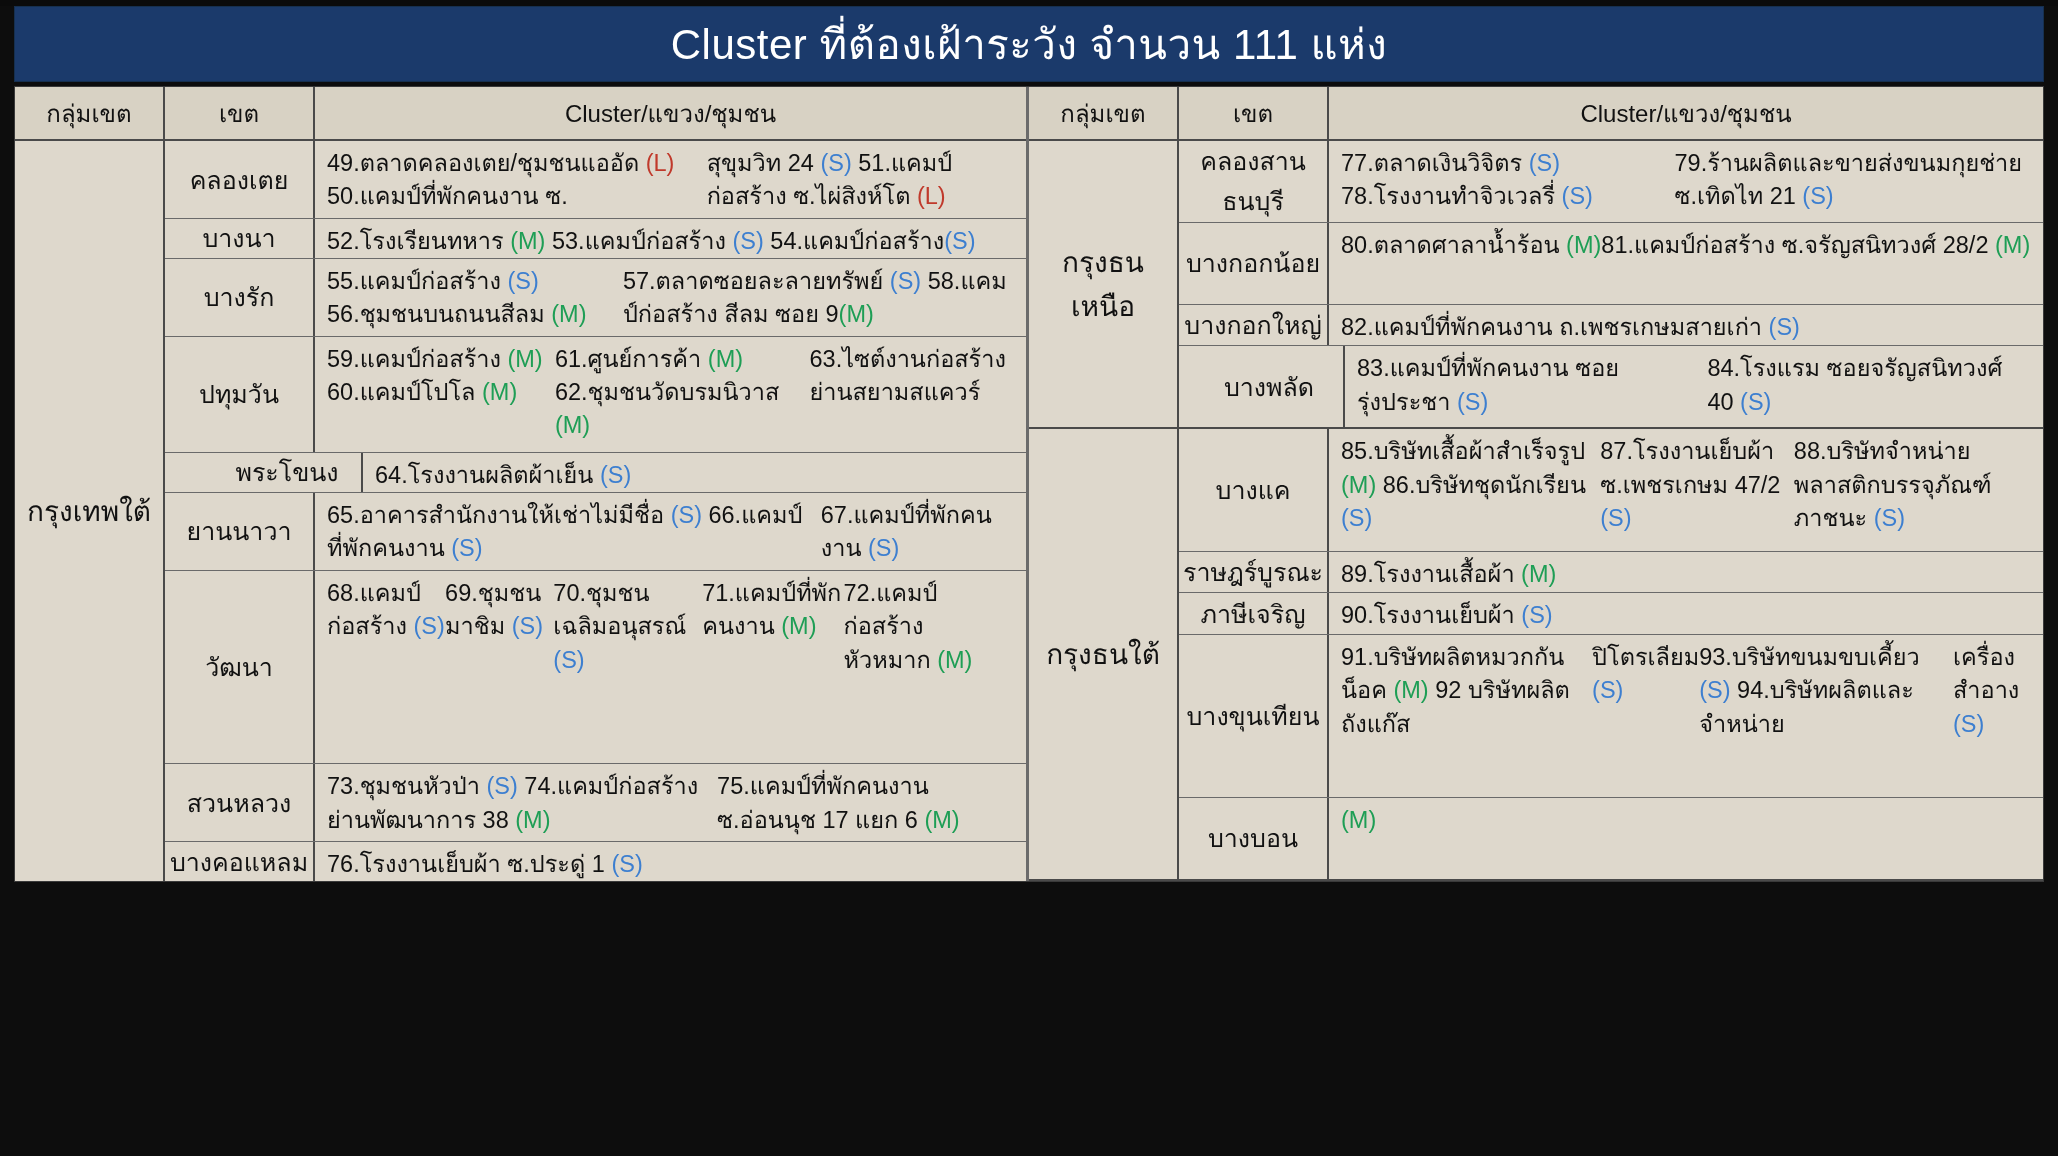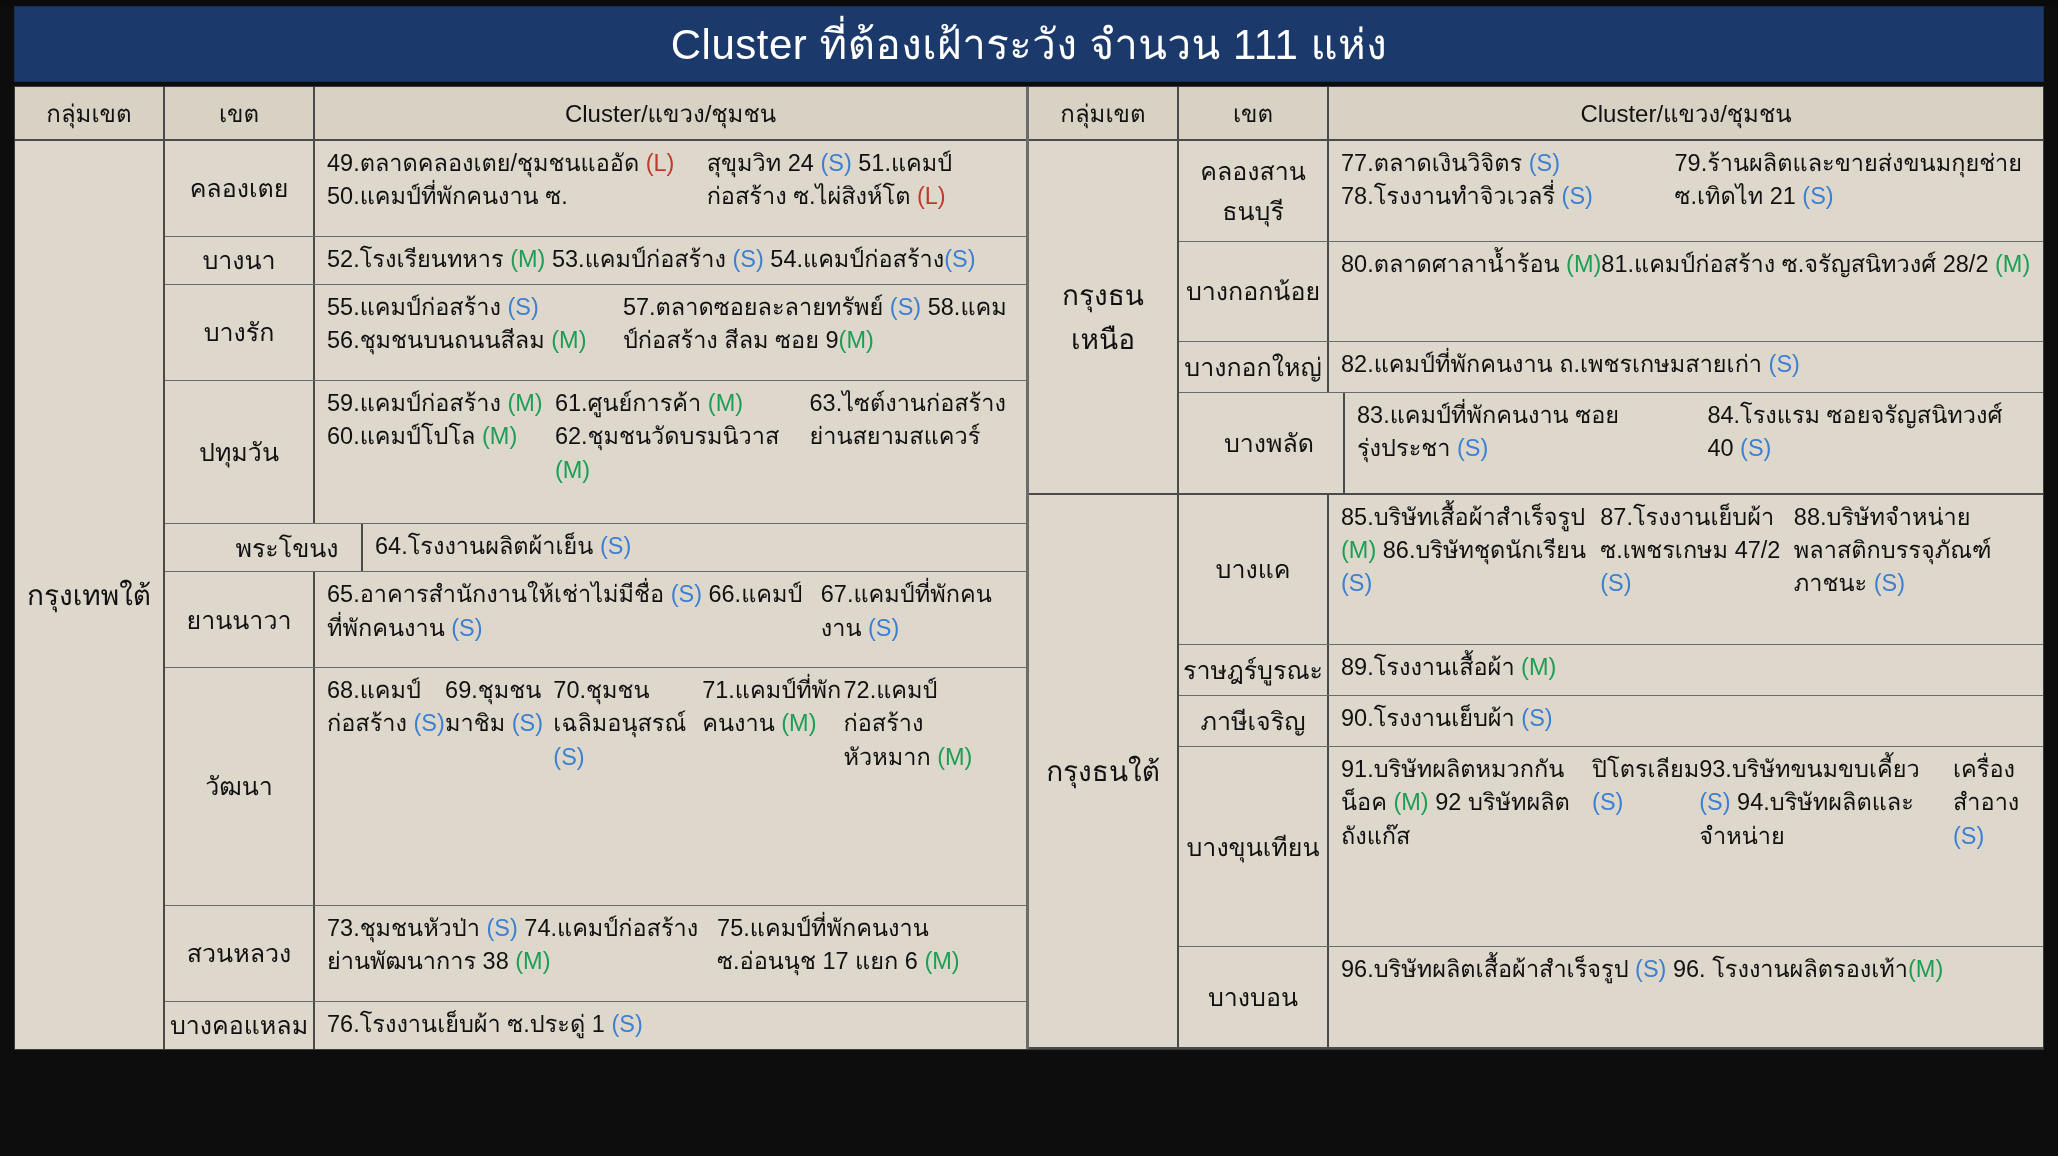--- a/index.html
+++ b/index.html
@@ -33,21 +33,21 @@
     display:flex;align-items:center;justify-content:center;
     font-size:30px;
     border:1px solid #6f2010;
   }
   .grid{
     margin:4px 14px 0 14px;
     display:flex;
     gap:0;
     border:1px solid #3a3a3a;
     background:#737373;
-    height:964px;
+    height:796px;
     box-sizing:border-box;
   }
   .panel{
     flex:1 1 50%;
     display:flex;flex-direction:column;
     background:#ded8cc;
     box-sizing:border-box;
   }
   .panel.left{border-right:3px solid #6b6b6b;}
   .hdr-row{
@@ -294,21 +294,20 @@
                 <div class="cells">
                   <div class="ln"><span class="num">91.</span>บริษัทผลิตหมวกกันน็อค <span class="tag t-M">(M)</span>  <span class="num">92  </span>บริษัทผลิตถังแก๊ส</div>
                   <div class="ln">ปิโตรเลียม <span class="tag t-S">(S)</span></div>
                   <div class="ln"><span class="num">93.</span>บริษัทขนมขบเคี้ยว <span class="tag t-S">(S)</span>    <span class="num">94.</span>บริษัทผลิตและจำหน่าย</div>
                   <div class="ln">เครื่องสำอาง  <span class="tag t-S">(S)</span></div>
                 </div>
               </div>
               <div class="row" style="flex: 2 1 0px;">
                 <div class="dist">บางบอน</div>
                 <div class="cells">
-                  <div class="ln"><span class="num">96.</span>บริษัทผลิตเสื้อผ้าสำเร็จรูป <span class="tag t-S">(S)</span>   <span class="num">96.</span> โรงงานผลิตรองเท้า</div>
                   <div class="ln"><span class="tag t-M">(M)</span></div>
                 </div>
               </div>
             </div>
           </div>
         </div>
     </div>
 
   </div>
   <div class="bottom-strip"></div>

